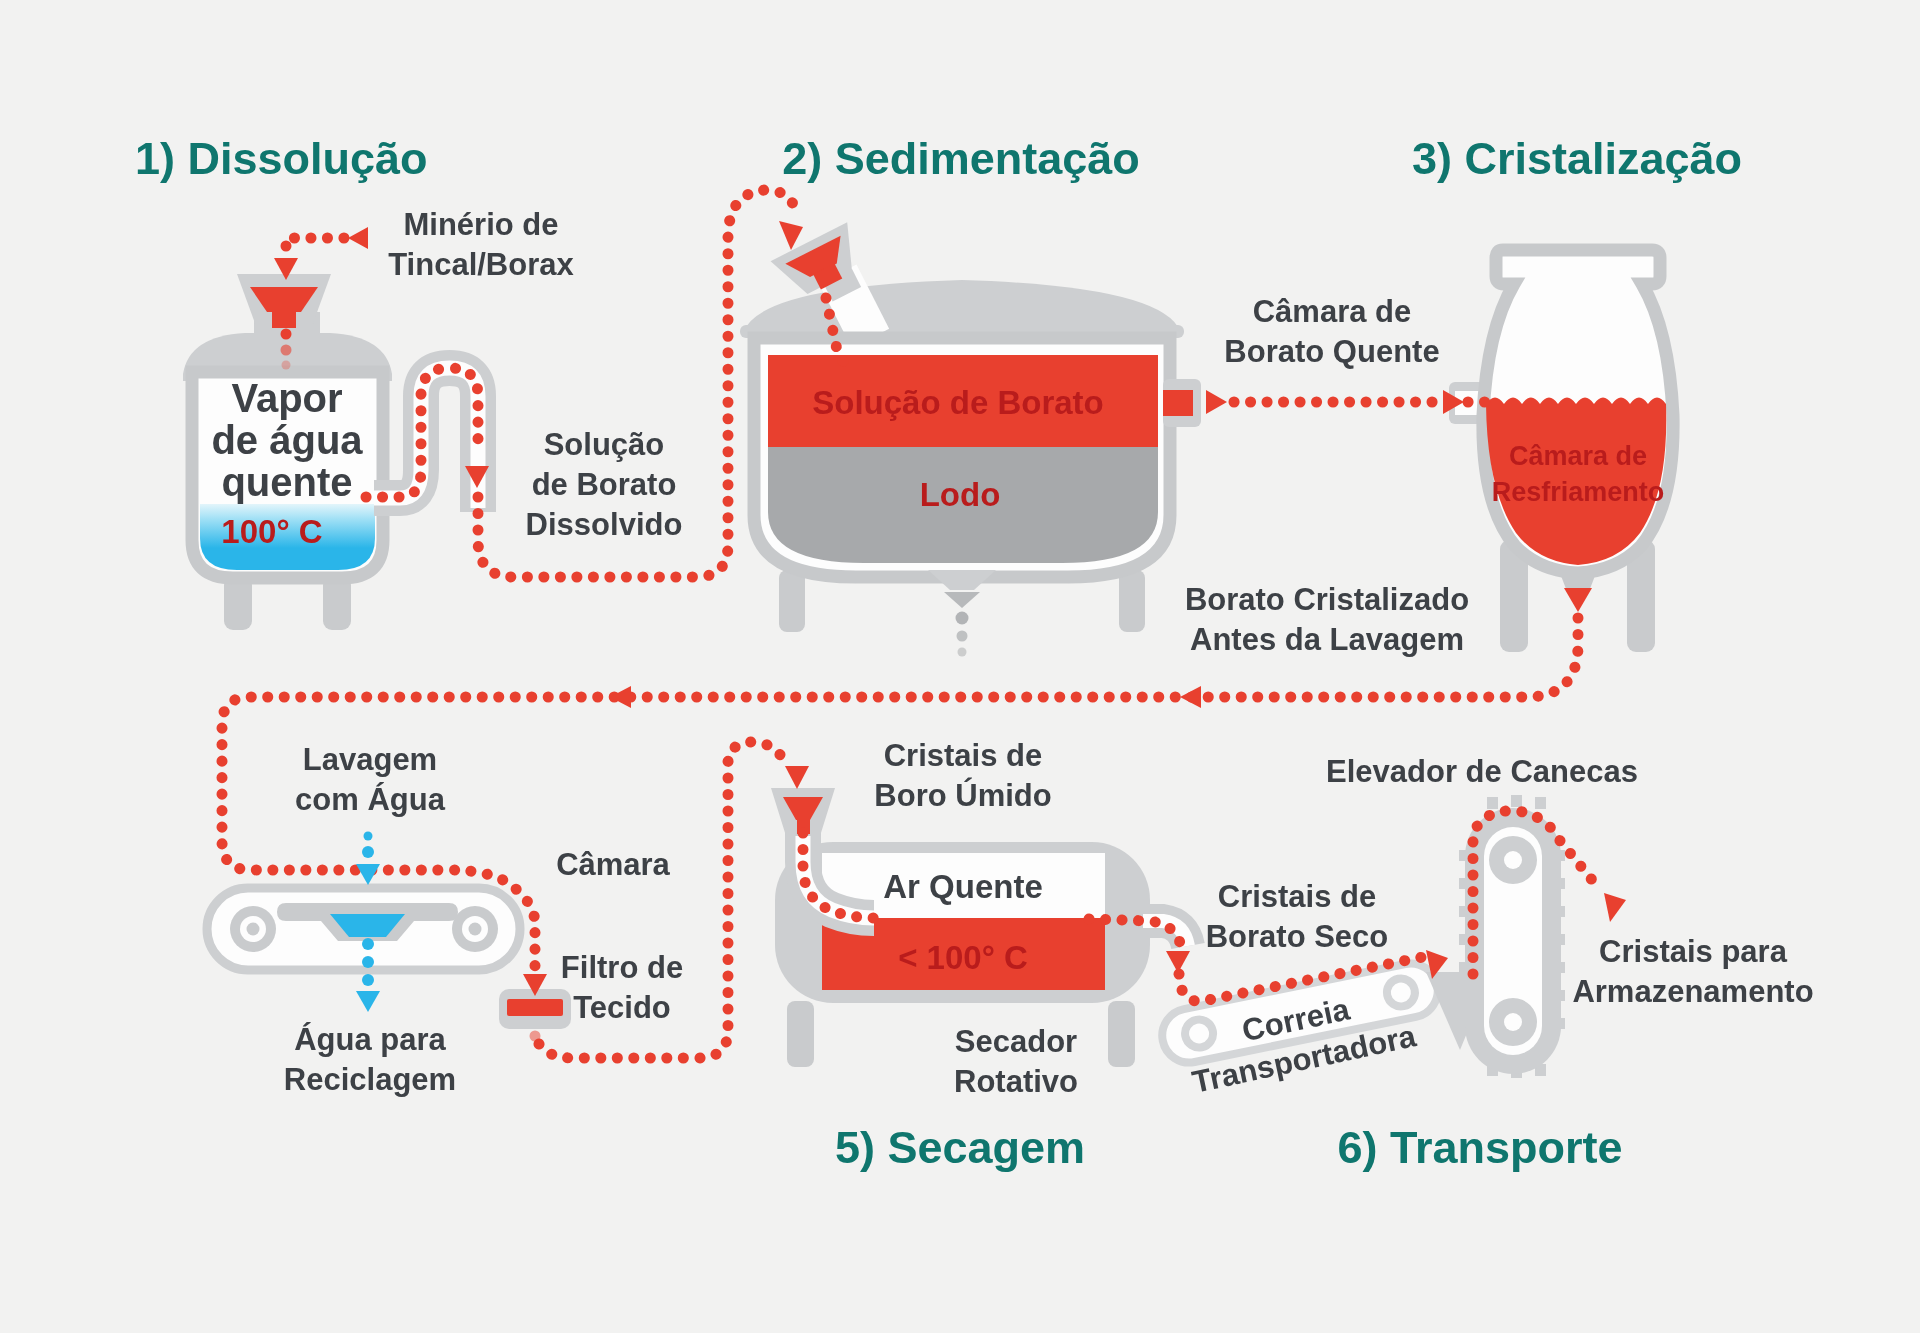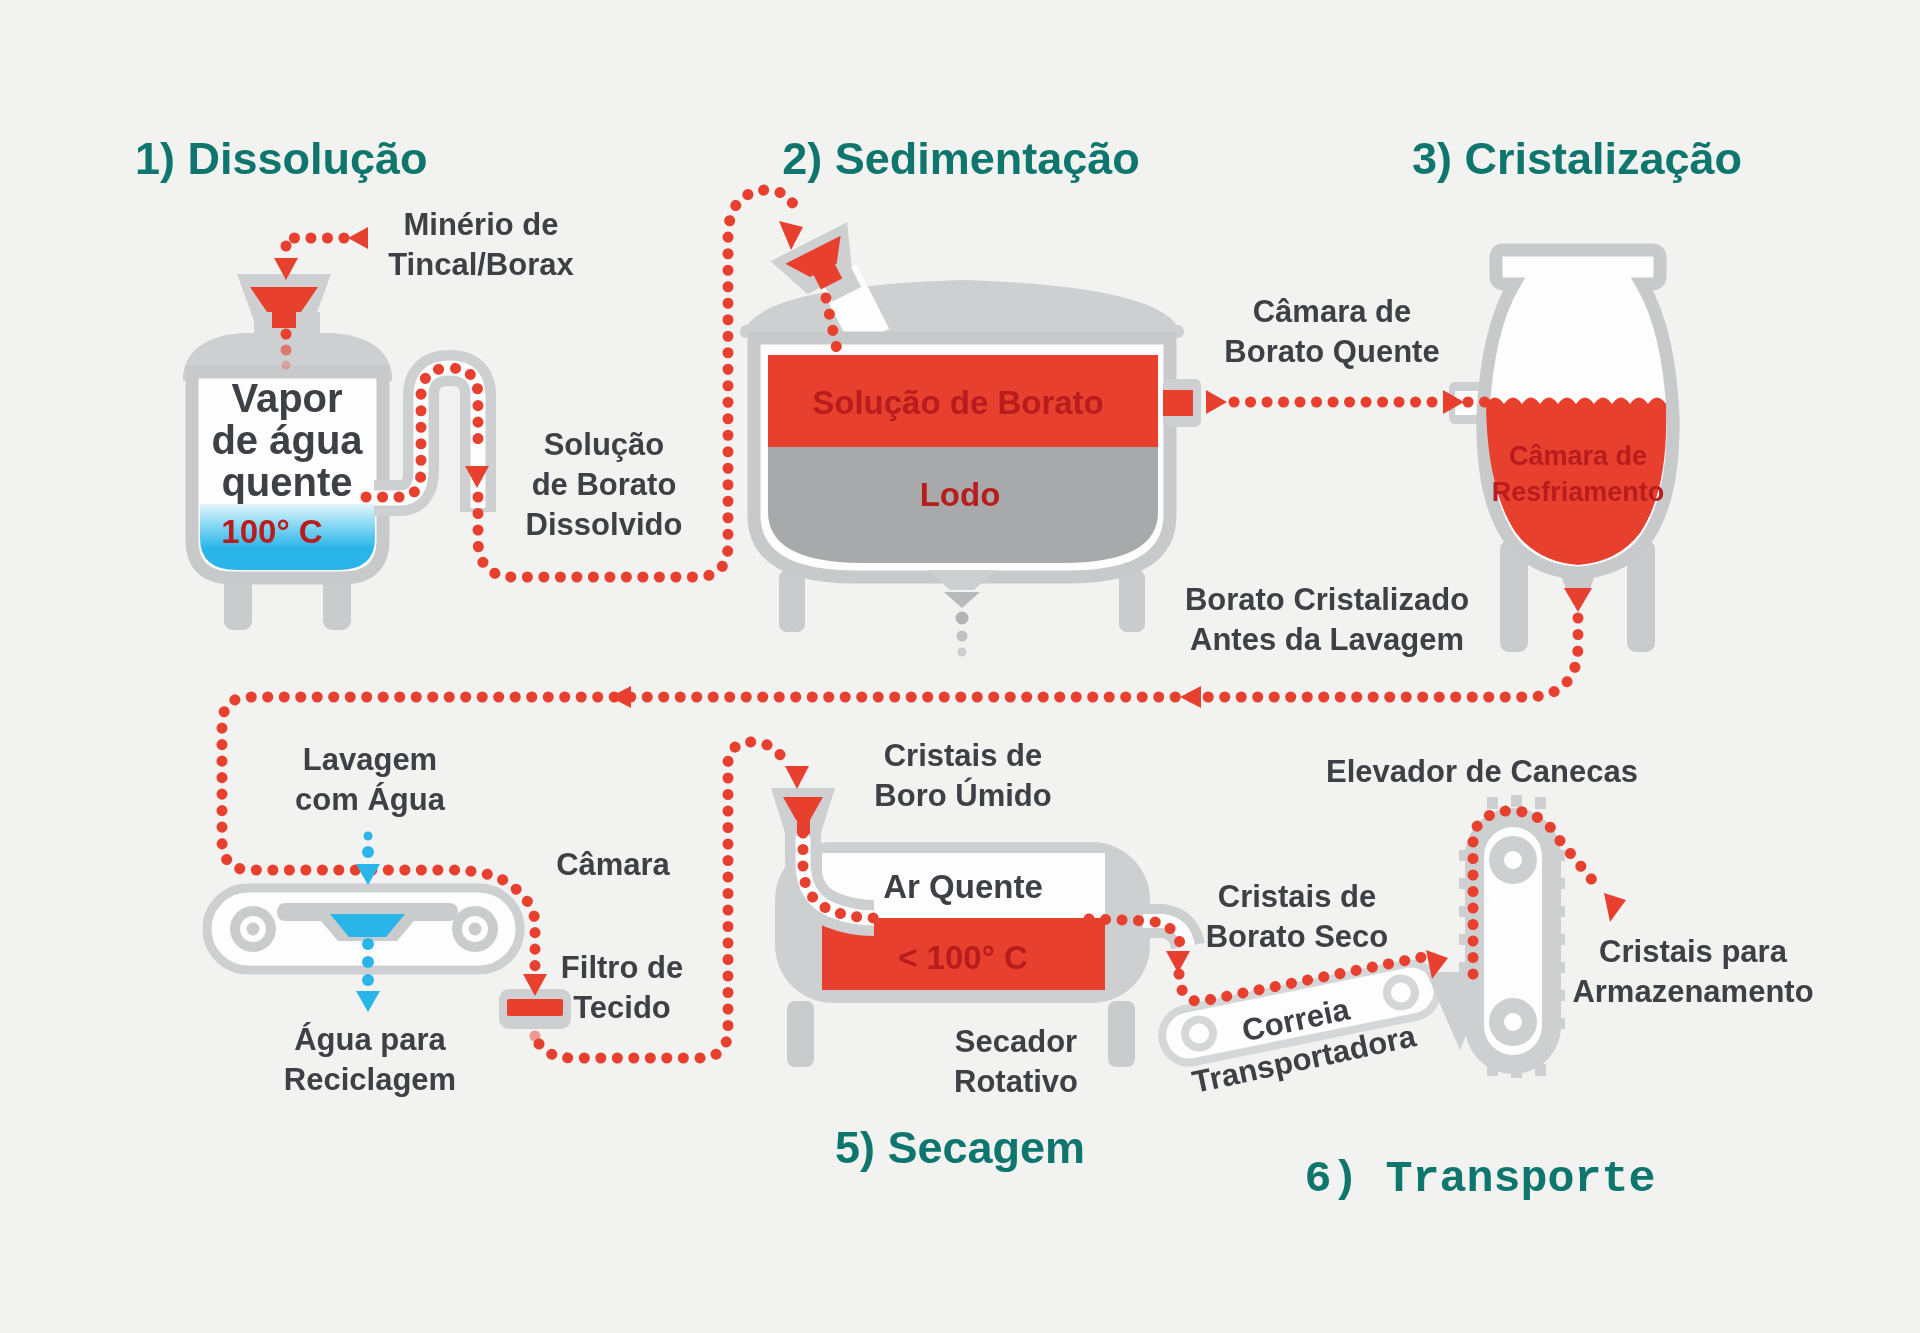--- a/index.html
+++ b/index.html
@@ -203,21 +203,21 @@
         <circle cx="368" cy="962" r="6"></circle>
         <circle cx="368" cy="980" r="6"></circle>
     <polygon points="356,991 380,991 368,1012"></polygon>
   </g>
 </svg>
 
   <div class="title title-left" style="left:135px;top:133px;">1) Dissolução</div>
   <div class="title" style="left:961px;top:133px;">2) Sedimentação</div>
   <div class="title" style="left:1577px;top:133px;">3) Cristalização</div>
   <div class="title" style="left:960px;top:1122px;">5) Secagem</div>
-  <div class="title" style="left:1480px;top:1154px;font-family:Liberation Mono, monospace;">6) Transporte</div>
+  <div class="title" style="left:1480px;top:1122px;">6) Transporte</div>
 
   <div class="lbl" style="left:481px;top:205px;">
     <span>Minério de</span><br>
     <span>Tincal/Borax</span>
   </div>
 
   <div class="lbl" style="left:287px;top:377px;line-height:42px;font-size:40px;">
     <span>Vapor</span><br>
     <span>de água</span><br>
     <span>quente</span>

